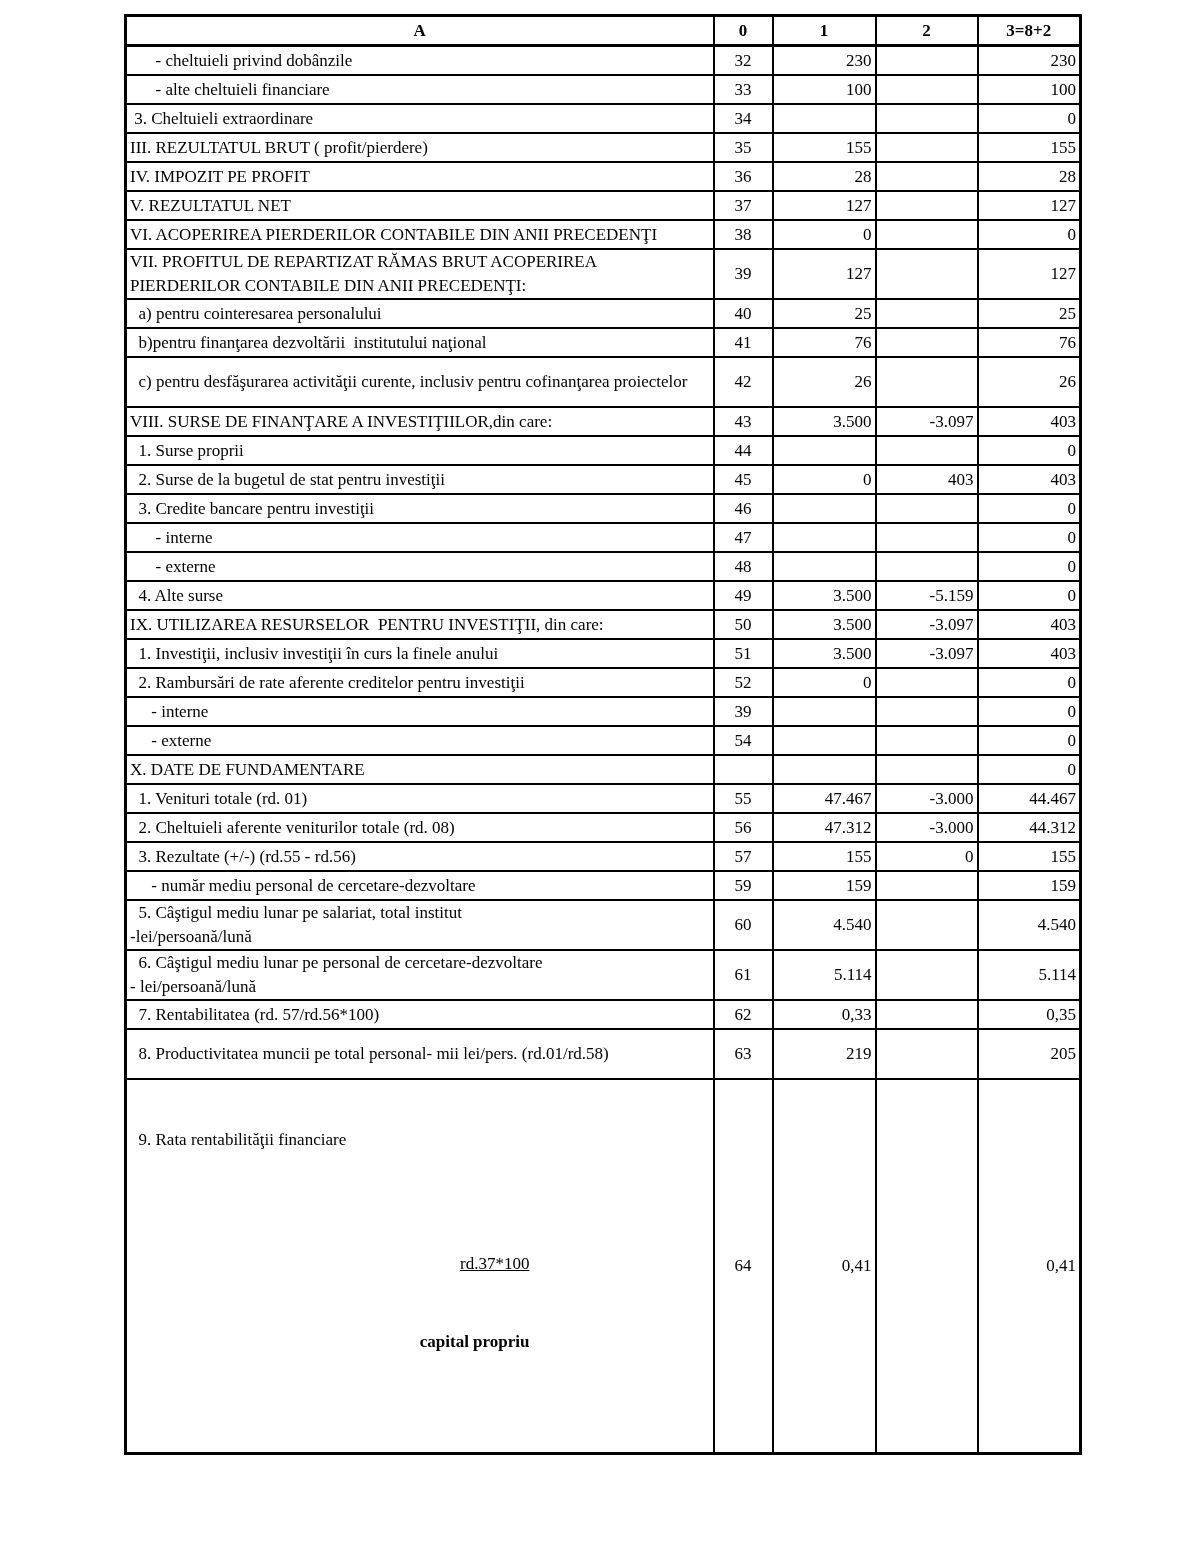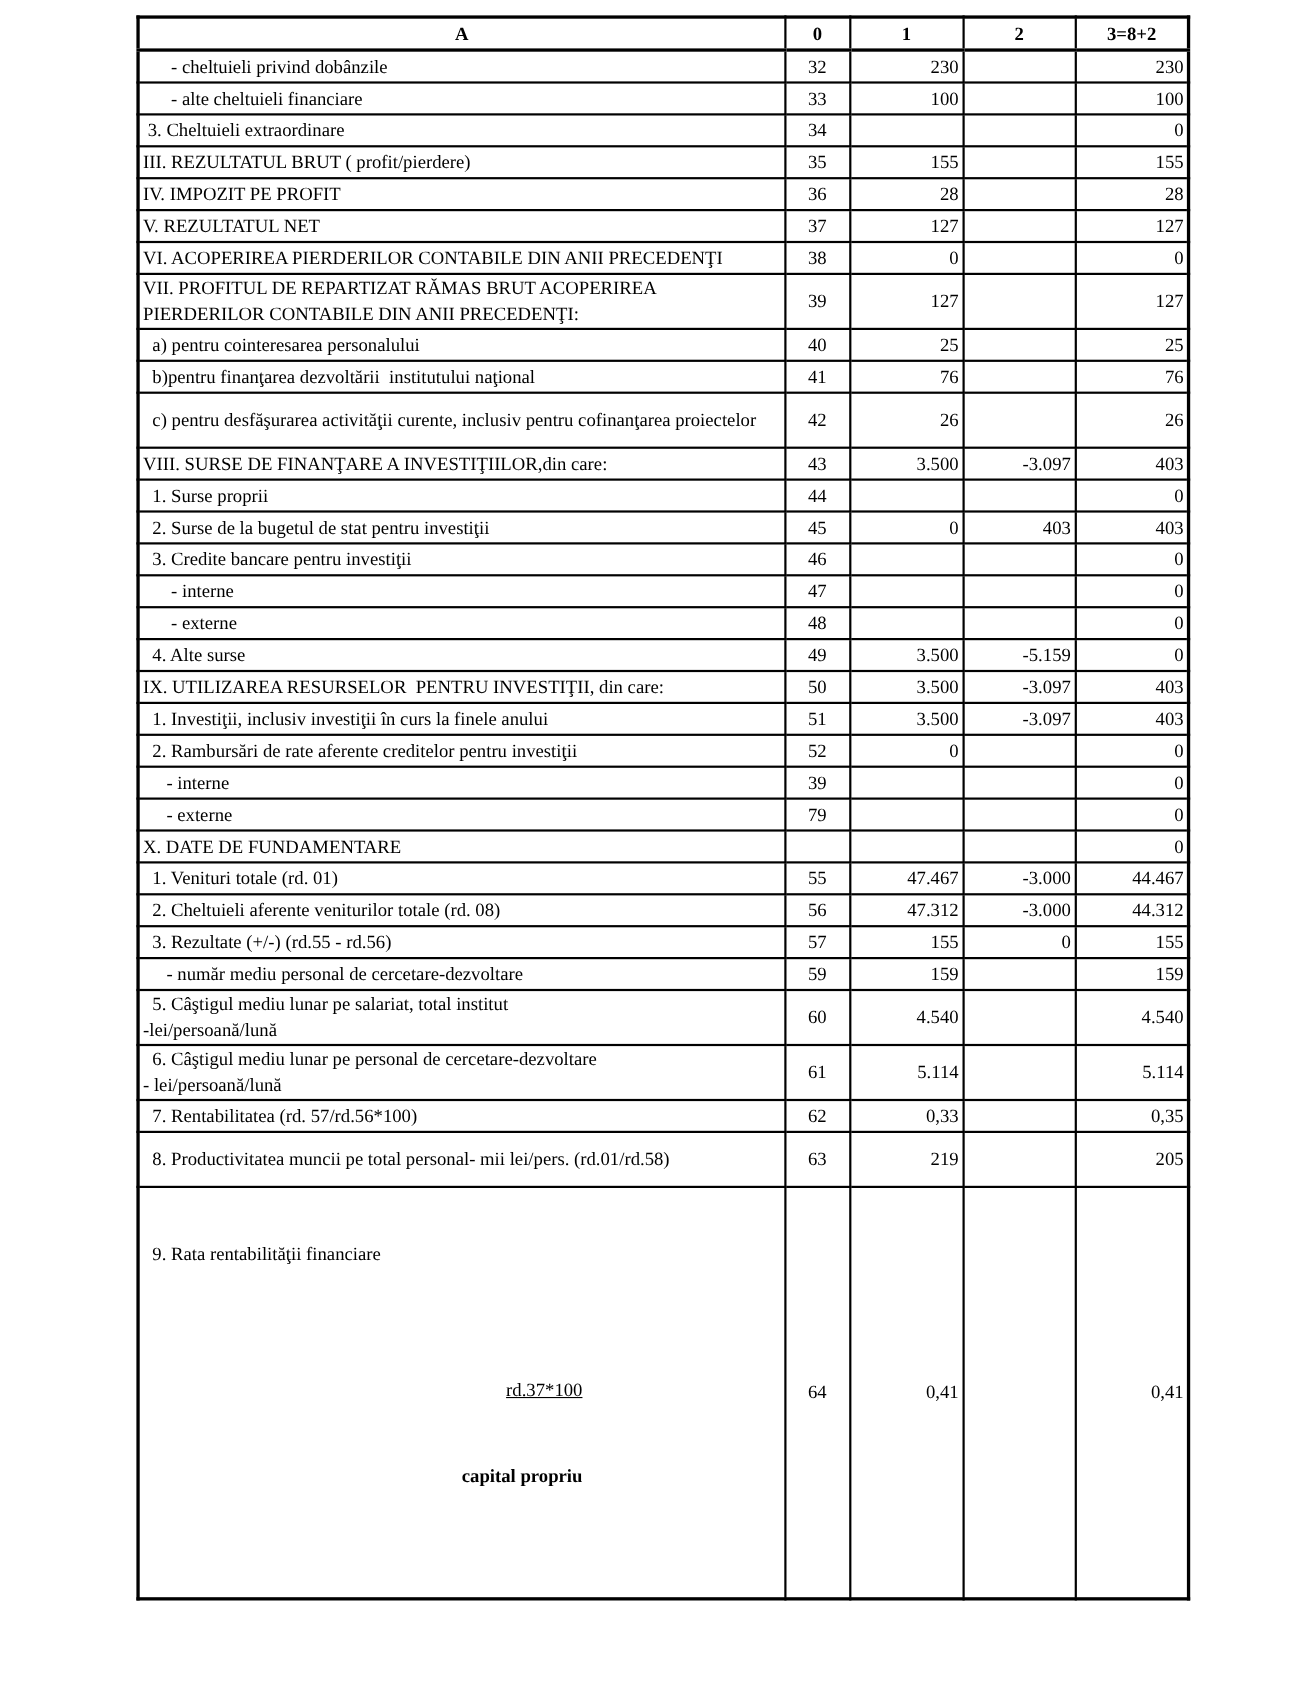--- a/index.html
+++ b/index.html
@@ -200,21 +200,21 @@
       </tr>
       <tr class="r">
         <td class="ind">     - interne</td>
         <td class="nr">39</td>
         <td class="num"></td>
         <td class="num"></td>
         <td class="num">0</td>
       </tr>
       <tr class="r">
         <td class="ind">     - externe</td>
-        <td class="nr">79</td>
+        <td class="nr">54</td>
         <td class="num"></td>
         <td class="num"></td>
         <td class="num">0</td>
       </tr>
       <tr class="r">
         <td class="ind">X. DATE DE FUNDAMENTARE</td>
         <td class="nr"></td>
         <td class="num"></td>
         <td class="num"></td>
         <td class="num">0</td>

